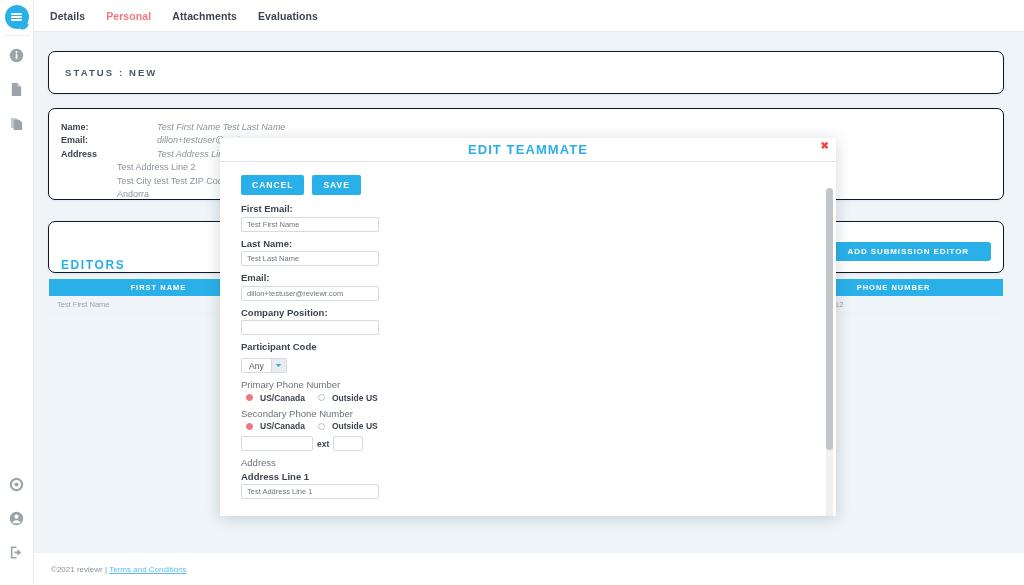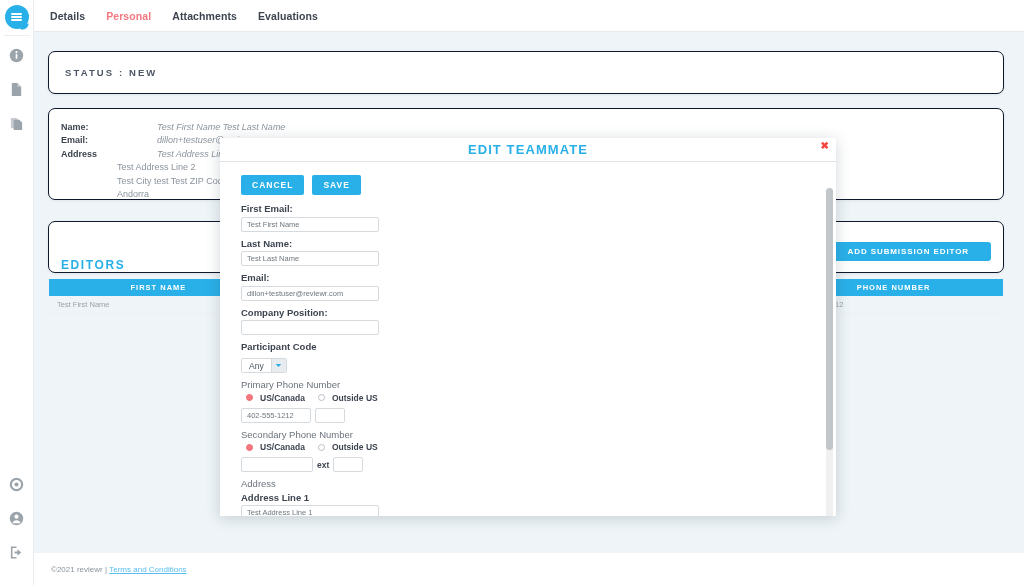--- a/index.html
+++ b/index.html
@@ -373,24 +373,20 @@
       <div class="radio-row">
         <div class="radio-item">
           <span class="radio-dot on"></span>
           <span class="radio-label">US/Canada</span>
         </div>
         <div class="radio-item">
           <span class="radio-dot"></span>
           <span class="radio-label">Outside US</span>
         </div>
       </div>
-      <div class="phone-row">
-        <input class="f-input phone-main mb0" value="402-555-1212" style="">
-        <input class="f-input phone-ext" value="" style="">
-      </div>
 
       <label class="f-label light">Secondary Phone Number</label>
       <div class="radio-row">
         <div class="radio-item">
           <span class="radio-dot on"></span>
           <span class="radio-label">US/Canada</span>
         </div>
         <div class="radio-item">
           <span class="radio-dot"></span>
           <span class="radio-label">Outside US</span>

